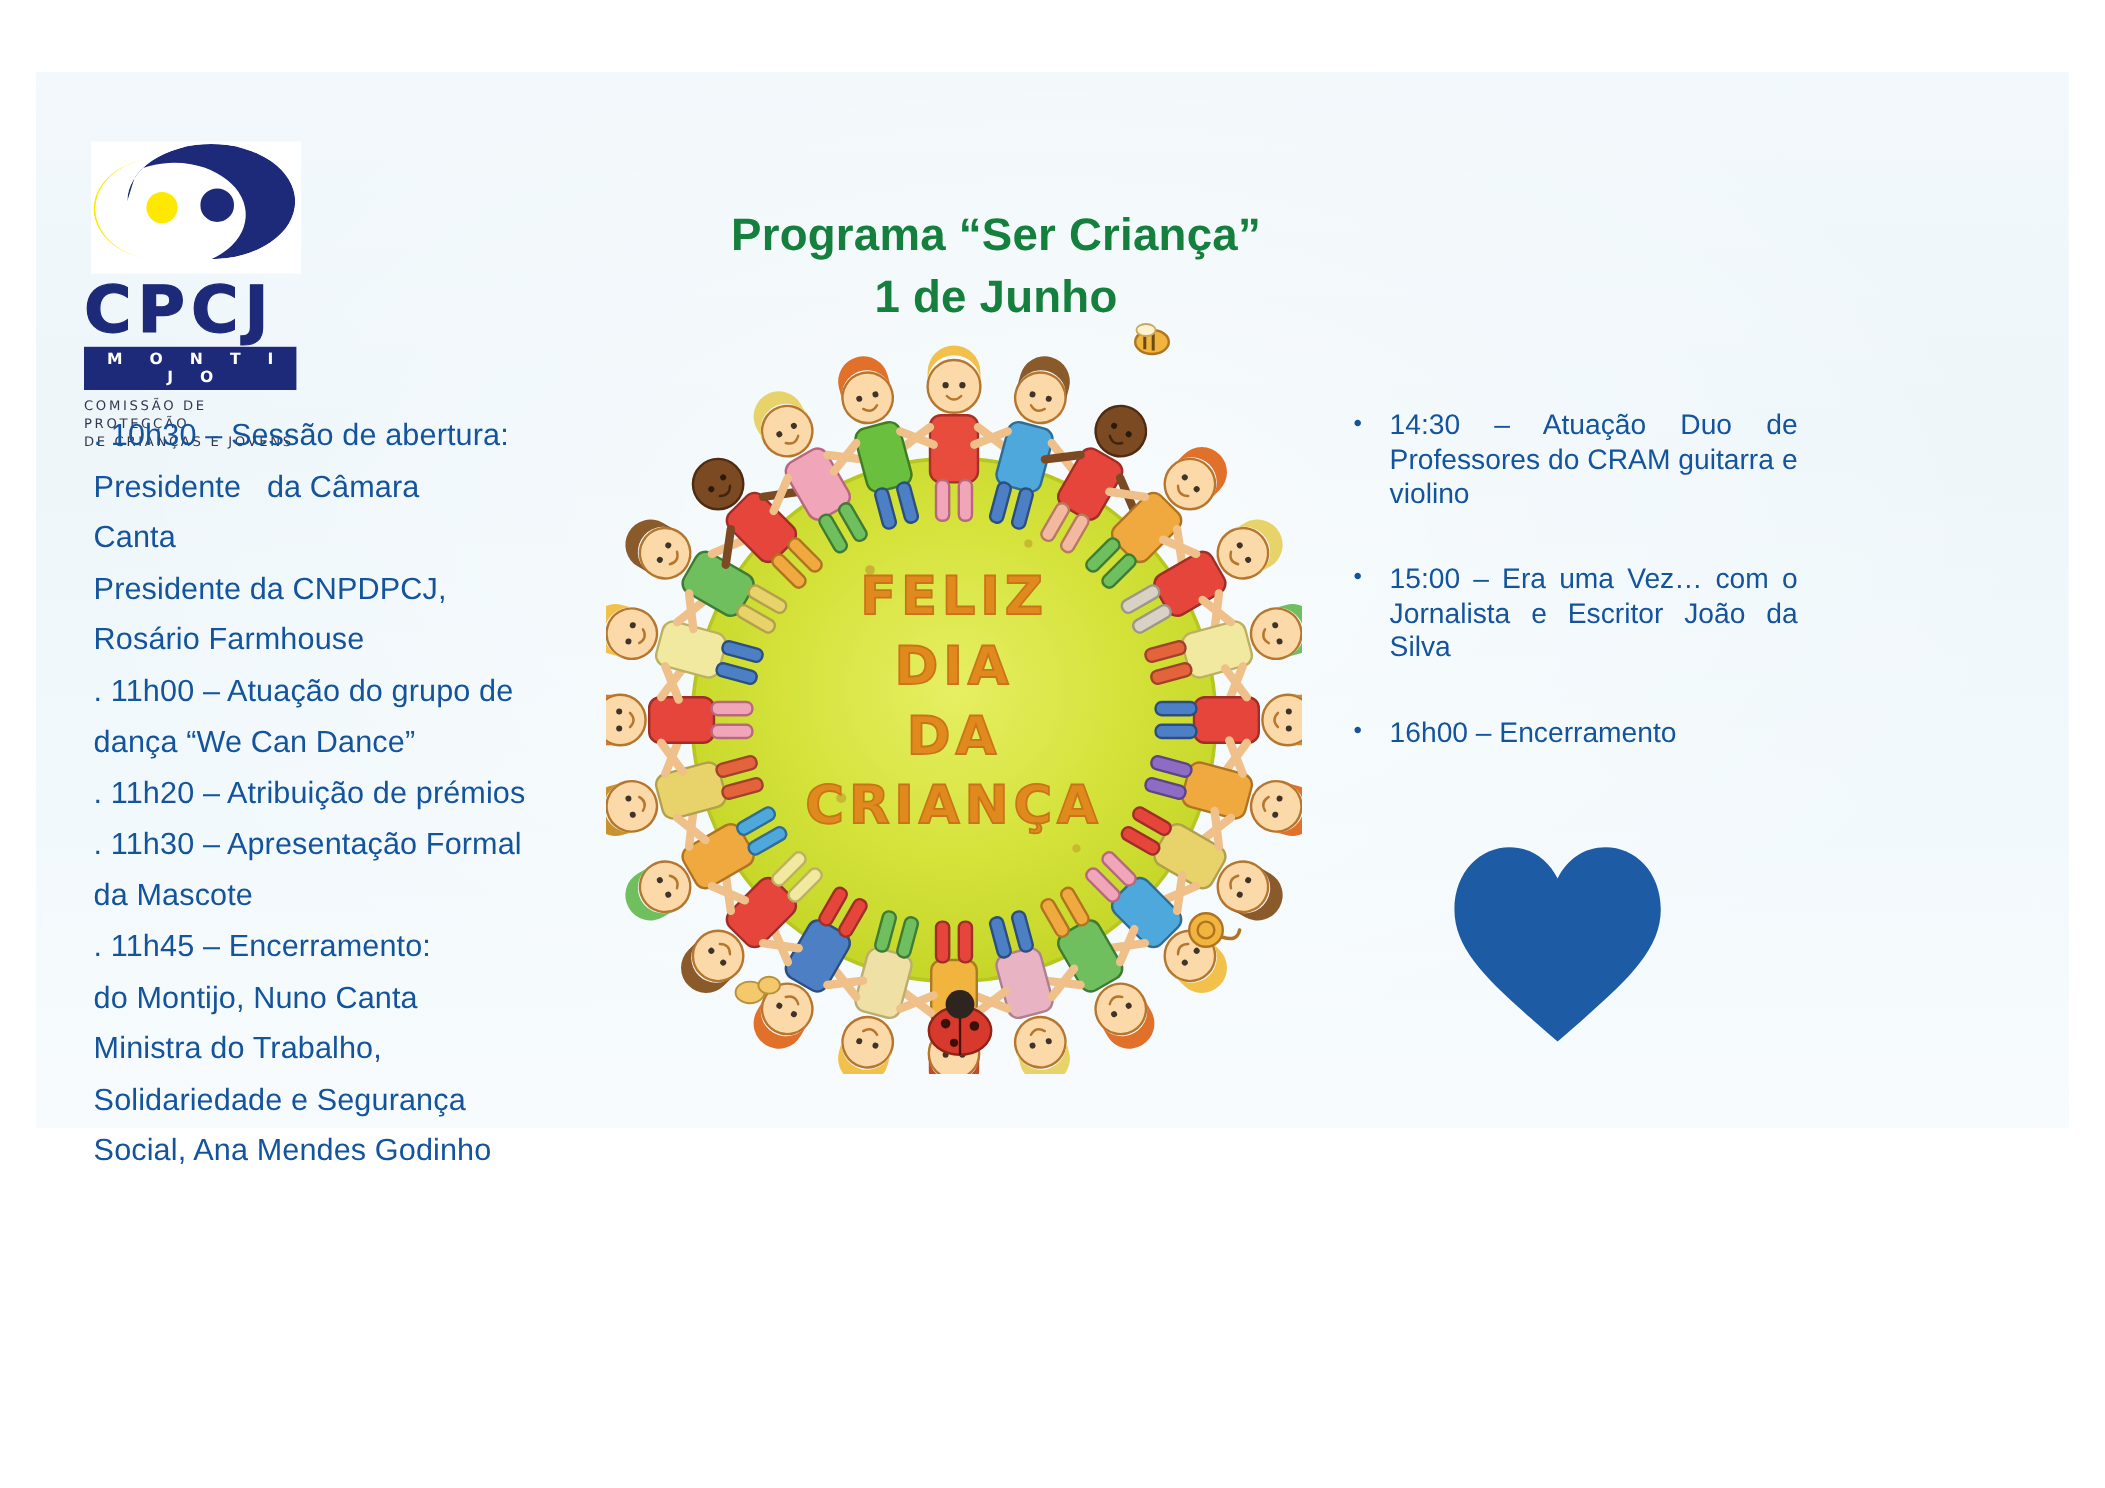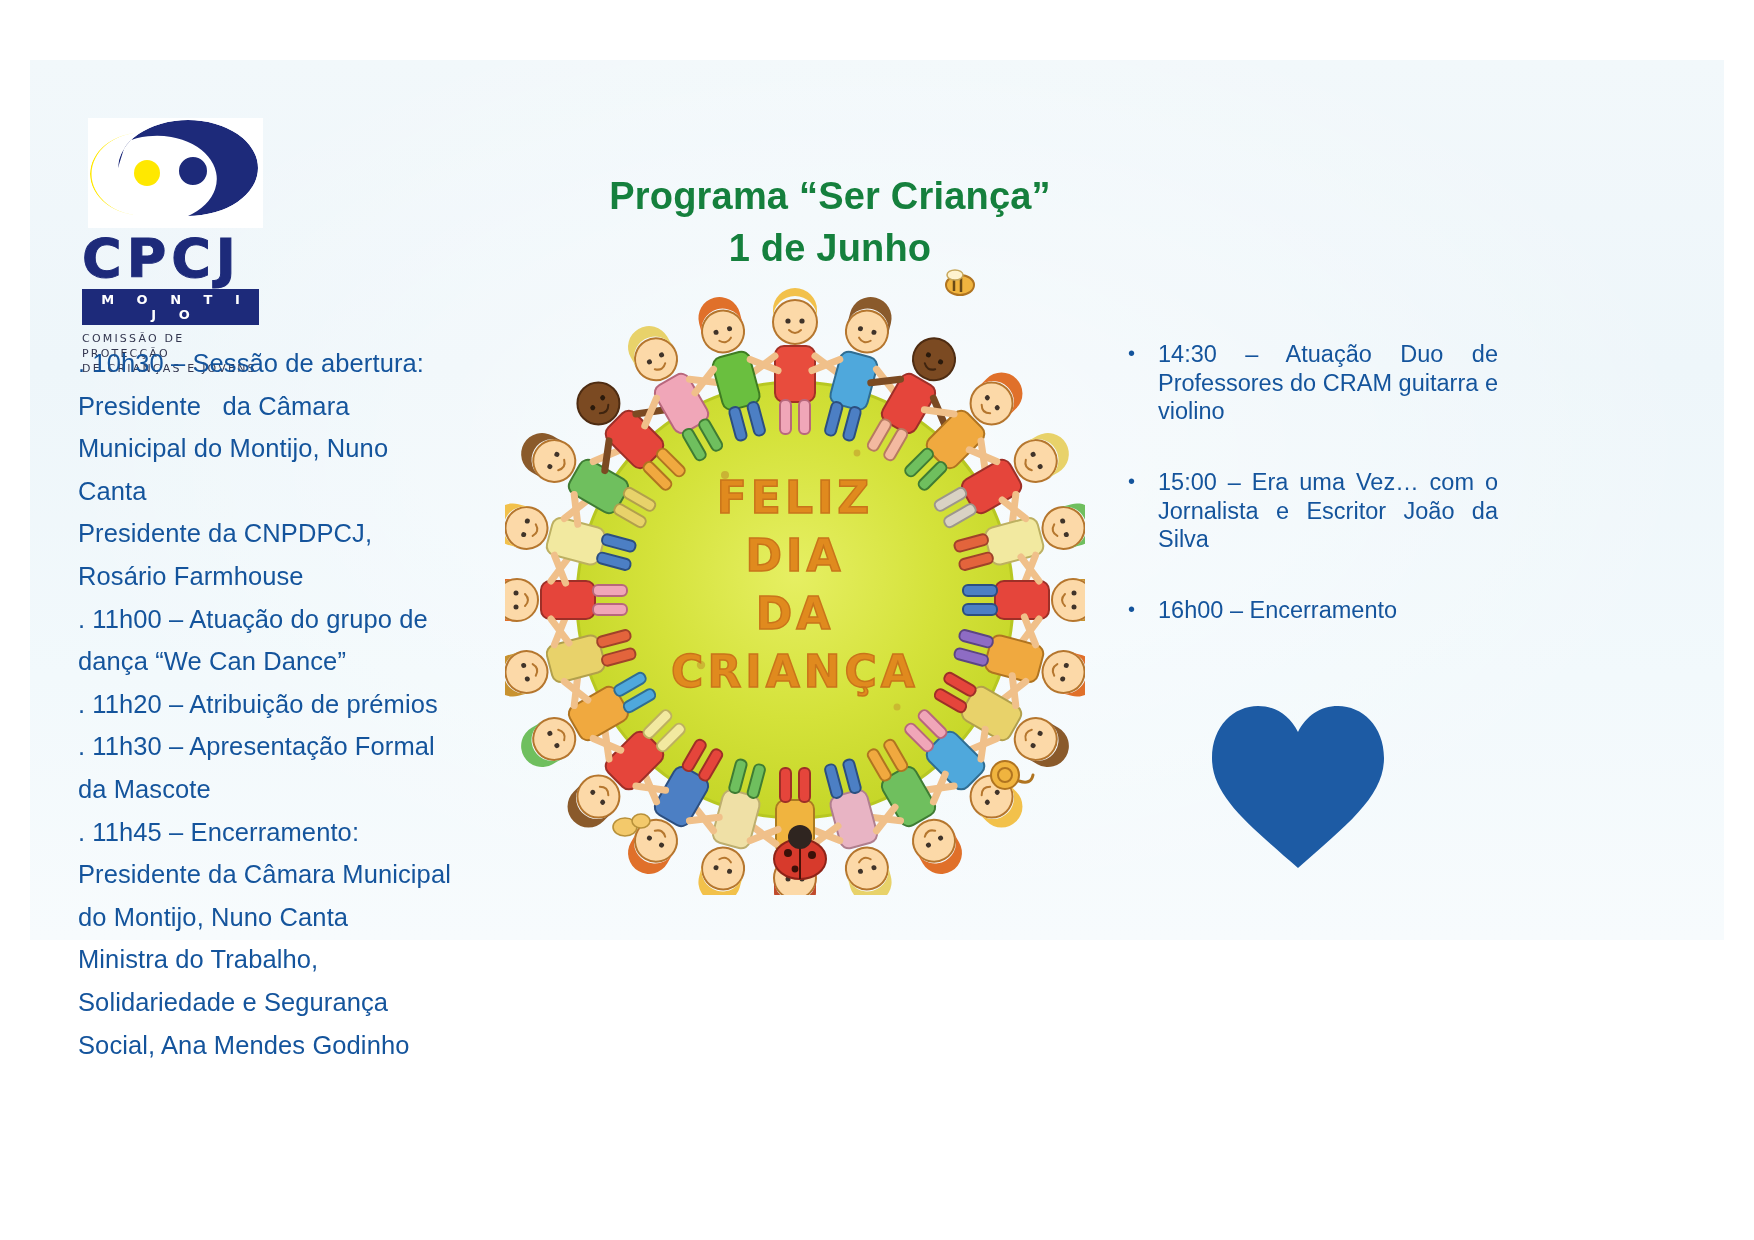--- a/index.html
+++ b/index.html
@@ -31,21 +31,21 @@
     content:"";
     position:absolute;
     inset:0;
     background: radial-gradient(ellipse at 50% 45%, rgba(255,255,255,0.55) 0%, rgba(255,255,255,0) 70%);
     pointer-events:none;
   }
 
   
   .logo-block {
     position: absolute;
-    left: 76px;
+    left: 64px;
     top: 118px;
     width: 250px;
   }
   .logo-mark {
     position: relative;
     width: 175px;
     height: 110px;
     margin-left: 12px;
     background: #ffffff;
   }
@@ -235,31 +235,29 @@
   </div>
 
   <div class="title">
     <span class="title-line">Programa “Ser Criança”</span>
     <span class="title-line">1 de Junho</span>
   </div>
 
   <div class="col-left">
     <span class="ln">. 10h30 – Sessão de abertura:</span>
     <span class="ln">Presidente   da Câmara</span>
-    <span class="ln">Municipal do Montijo, Nuno</span>
     <span class="ln">Canta</span>
     <span class="ln">Presidente da CNPDPCJ,</span>
     <span class="ln">Rosário Farmhouse</span>
     <span class="ln">. 11h00 – Atuação do grupo de</span>
     <span class="ln">dança “We Can Dance”</span>
     <span class="ln">. 11h20 – Atribuição de prémios</span>
     <span class="ln">. 11h30 – Apresentação Formal</span>
     <span class="ln">da Mascote</span>
     <span class="ln">. 11h45 – Encerramento:</span>
-    <span class="ln">Presidente da Câmara Municipal</span>
     <span class="ln">do Montijo, Nuno Canta</span>
     <span class="ln">Ministra do Trabalho,</span>
     <span class="ln">Solidariedade e Segurança</span>
     <span class="ln">Social, Ana Mendes Godinho</span>
   </div>
 
   <div class="col-right">
     <div class="bullet-item">
       <span class="bullet-dot">•</span>
       <span class="bullet-text">14:30 – Atuação Duo de Professores do CRAM guitarra e violino</span>

